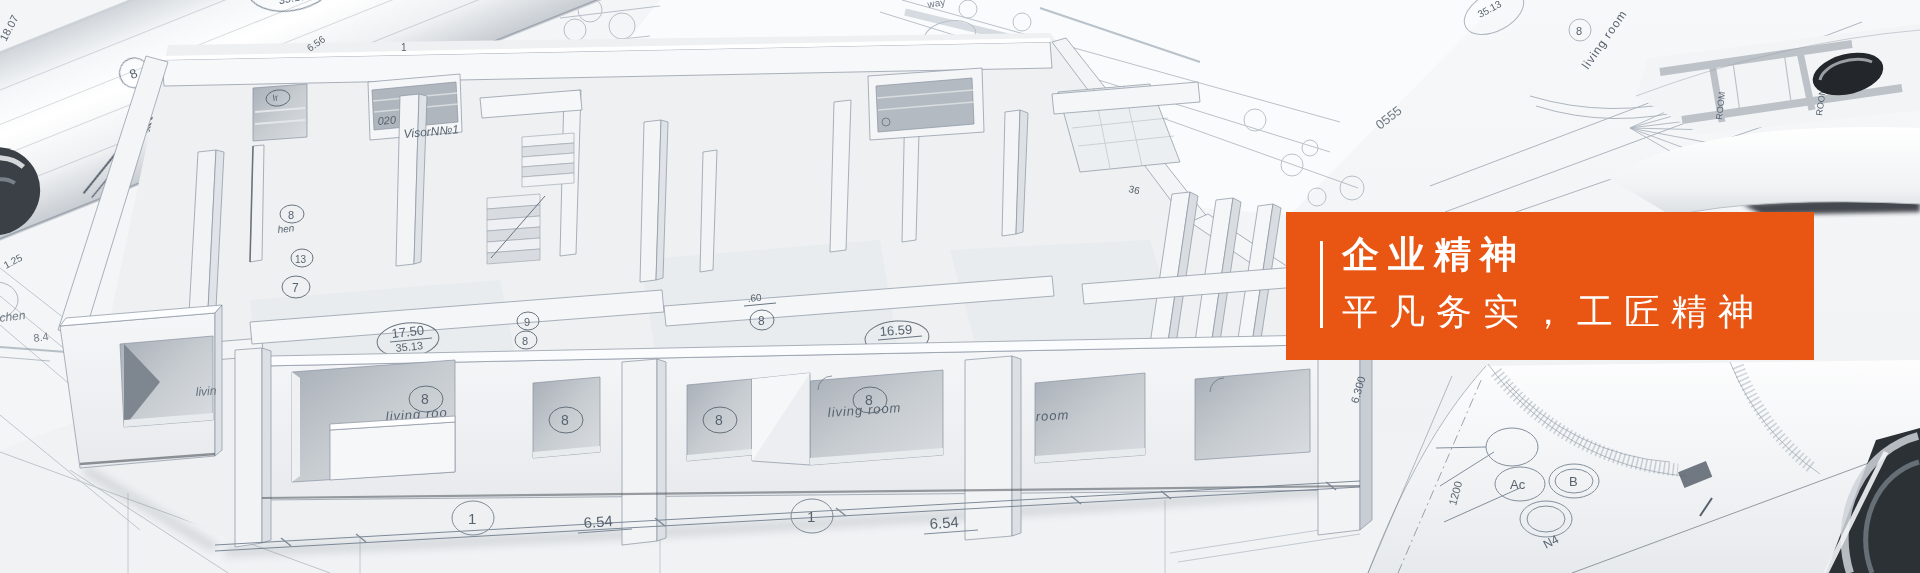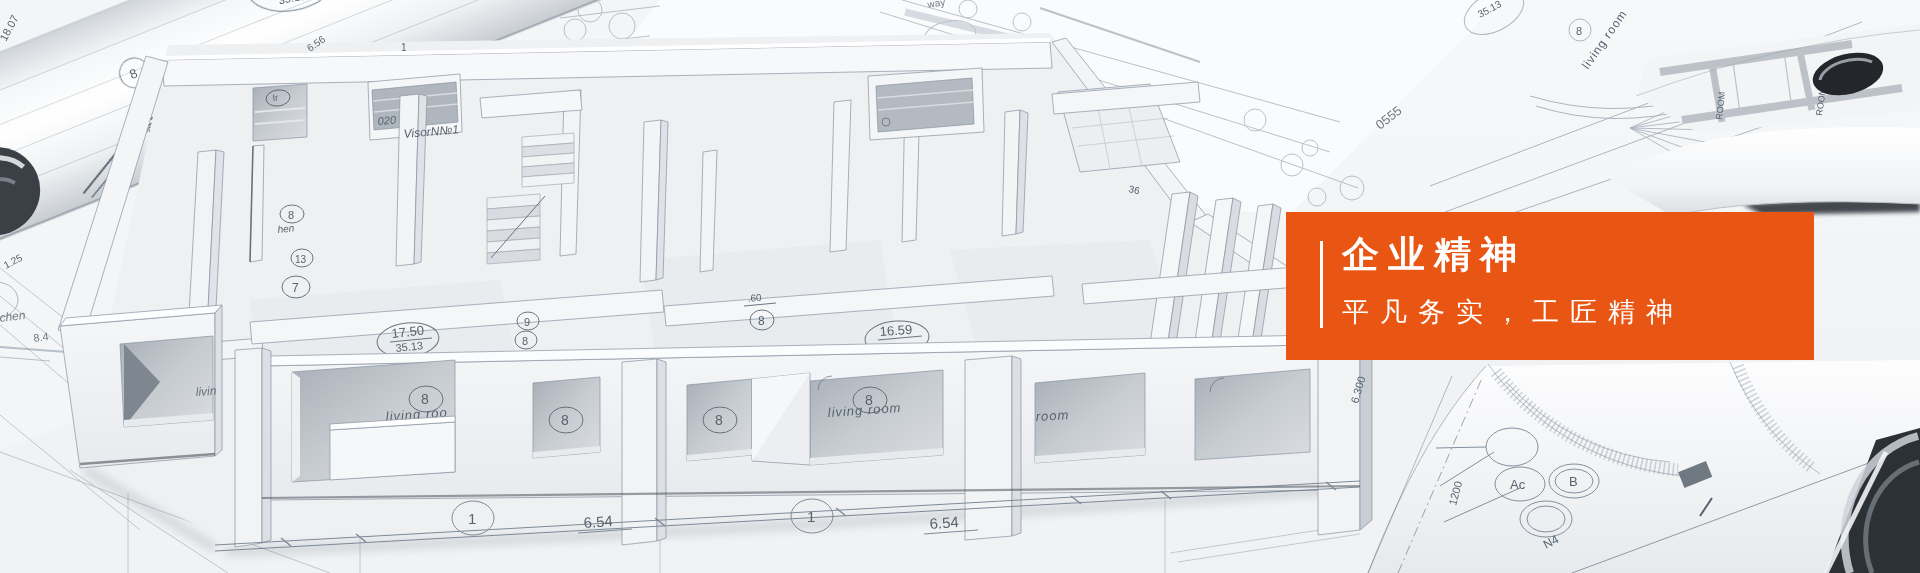--- a/index.html
+++ b/index.html
@@ -4,21 +4,21 @@
 <style>
   html,body{margin:0;padding:0;background:#dfe2e6;}
   .stage{position:relative;width:1920px;height:573px;overflow:hidden;
          font-family:"Liberation Sans",sans-serif;background:#f2f3f5;}
   .stage svg{position:absolute;left:0;top:0;}
   svg text{font-family:"Liberation Sans",sans-serif;fill:#57636f;}
   .banner{position:absolute;left:1286px;top:212px;width:528px;height:148px;}
   .banner-bar{position:absolute;left:34px;top:29px;width:3px;height:87px;background:#ffffff;}
   .banner-title{position:absolute;left:56px;top:22px;font-size:37px;font-weight:bold;
                 color:#ffffff;letter-spacing:9px;white-space:nowrap;line-height:42px;}
-  .banner-sub{position:absolute;left:56px;top:83px;font-size:27px;color:#ffffff;
+  .banner-sub{position:absolute;left:56px;top:83px;font-size:36px;color:#ffffff;
               letter-spacing:11px;white-space:nowrap;line-height:34px;}
 </style>
 </head>
 <body>
 
 <div class="stage">
 <svg width="1920" height="573" viewBox="0 0 1920 573">
 <defs>
   <linearGradient id="gBG" x1="0" y1="0" x2="0" y2="1">
     <stop offset="0" stop-color="#f7f8fa"></stop>

